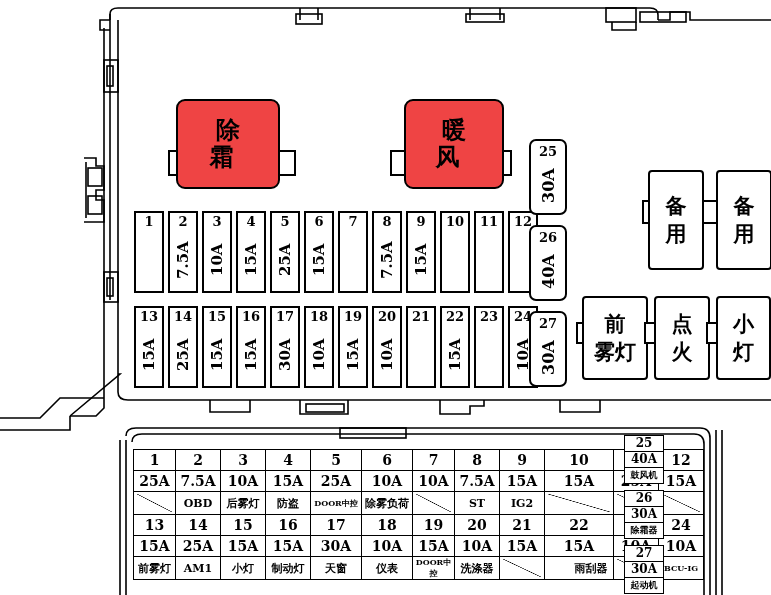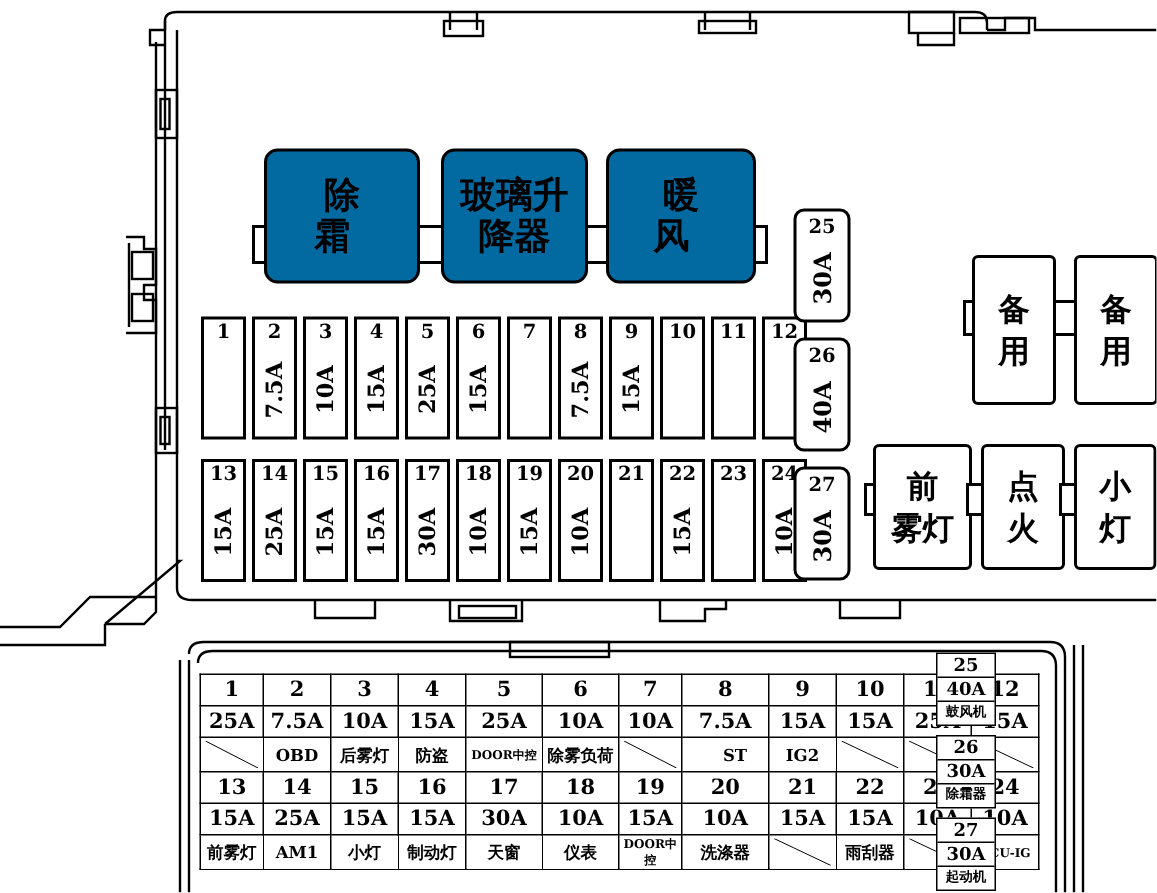--- a/index.html
+++ b/index.html
@@ -17,21 +17,21 @@
   
   #title{
     left:452px;top:24px;width:200px;height:60px;
     font-size:40px;line-height:60px;letter-spacing:4px;
     font-weight:700;white-space:nowrap;
     font-family:"DejaVu Serif",serif;
   }
 
   
   .relay{
-    border:2px solid #000;border-radius:9px;background:#0369a1;
+    border:2px solid #000;border-radius:9px;background:#ef4444;
     display:flex;align-items:center;justify-content:center;
     text-align:center;font-weight:700;
     font-family:"DejaVu Serif",serif;
   }
   .relay .txt{display:block;line-height:1.12;}
 
   .relay-top{height:90px;font-size:24px;}
   #relay-defrost{left:176px;top:99px;width:104px;letter-spacing:13px;text-indent:13px;}
   #relay-window {left:294px;top:99px;width:98px;}
   #relay-heater {left:404px;top:99px;width:100px;letter-spacing:13px;text-indent:13px;}
@@ -176,26 +176,20 @@
       <path d="M120 440 L120 595 M126 440 L126 595"></path>
 
       <path d="M716 430 L716 595 M722 430 L722 595"></path>
     </g>
   </svg>
 
 
 
   <div class="abs relay relay-top" id="relay-defrost">
     <span class="txt">除 霜</span>
-  </div>
-  <div class="abs relay relay-top" id="relay-window">
-    <span class="txt">
-      <span>玻璃升</span><br>
-      <span>降器</span>
-    </span>
   </div>
   <div class="abs relay relay-top" id="relay-heater">
     <span class="txt">暖 风</span>
   </div>
 
   <div class="abs notch" style="left:168px;top:150px;width:10px;height:26px;"></div>
   <div class="abs notch" style="left:278px;top:150px;width:18px;height:26px;"></div>
   <div class="abs notch" style="left:390px;top:150px;width:16px;height:26px;"></div>
   <div class="abs notch" style="left:502px;top:150px;width:10px;height:26px;"></div>
 
@@ -382,21 +376,21 @@
           <td class="amp" style="width: 44px;">15A</td>
         </tr>
         <tr>
           <td class="lbl slash" style="width: 41px;"></td>
           <td class="lbl" style="width: 44px;">OBD</td>
           <td class="lbl" style="width: 44px; margin-left: 20px;">后雾灯</td>
           <td class="lbl" style="width: 44px; margin-top: 12px;">防盗</td>
           <td class="lbl tiny" style="width: 50px;">DOOR中控</td>
           <td class="lbl" style="width: 50px;">除雾负荷</td>
           <td class="lbl slash" style="width: 41px;"></td>
-          <td class="lbl" style="width: 44px; padding-left: 13px;">ST</td>
+          <td class="lbl" style="width: 44px;">ST</td>
           <td class="lbl" style="width: 44px;">IG2</td>
           <td class="lbl slash" style="width: 44px;"></td>
           <td class="lbl slash" style="width: 44px;"></td>
           <td class="lbl slash" style="width: 44px;"></td>
         </tr>
         <tr>
           <td class="num" style="width: 41px;">13</td>
           <td class="num" style="width: 44px;">14</td>
           <td class="num" style="width: 44px;">15</td>
           <td class="num" style="width: 44px;">16</td>
@@ -426,21 +420,21 @@
         <tr>
           <td class="lbl" style="width: 41px;">前雾灯</td>
           <td class="lbl" style="width: 44px;">AM1</td>
           <td class="lbl" style="width: 44px;">小灯</td>
           <td class="lbl" style="width: 44px;">制动灯</td>
           <td class="lbl" style="width: 50px;">天窗</td>
           <td class="lbl" style="width: 50px;">仪表</td>
           <td class="lbl tiny" style="width: 41px;">DOOR中控</td>
           <td class="lbl" style="width: 44px;">洗涤器</td>
           <td class="lbl slash" style="width: 44px;"></td>
-          <td class="lbl" style="width: 44px;">雨刮器</td>
+          <td class="lbl" style="width: 44px; padding-left: 24px;">雨刮器</td>
           <td class="lbl slash" style="width: 44px;"></td>
           <td class="lbl tiny" style="width: 44px;">BCU-IG</td>
         </tr>
       </tbody>
   </table>
 
   <div id="legend-side">
       <div class="side-grp">
         <div class="n">25</div>
         <div class="a">40A</div>

